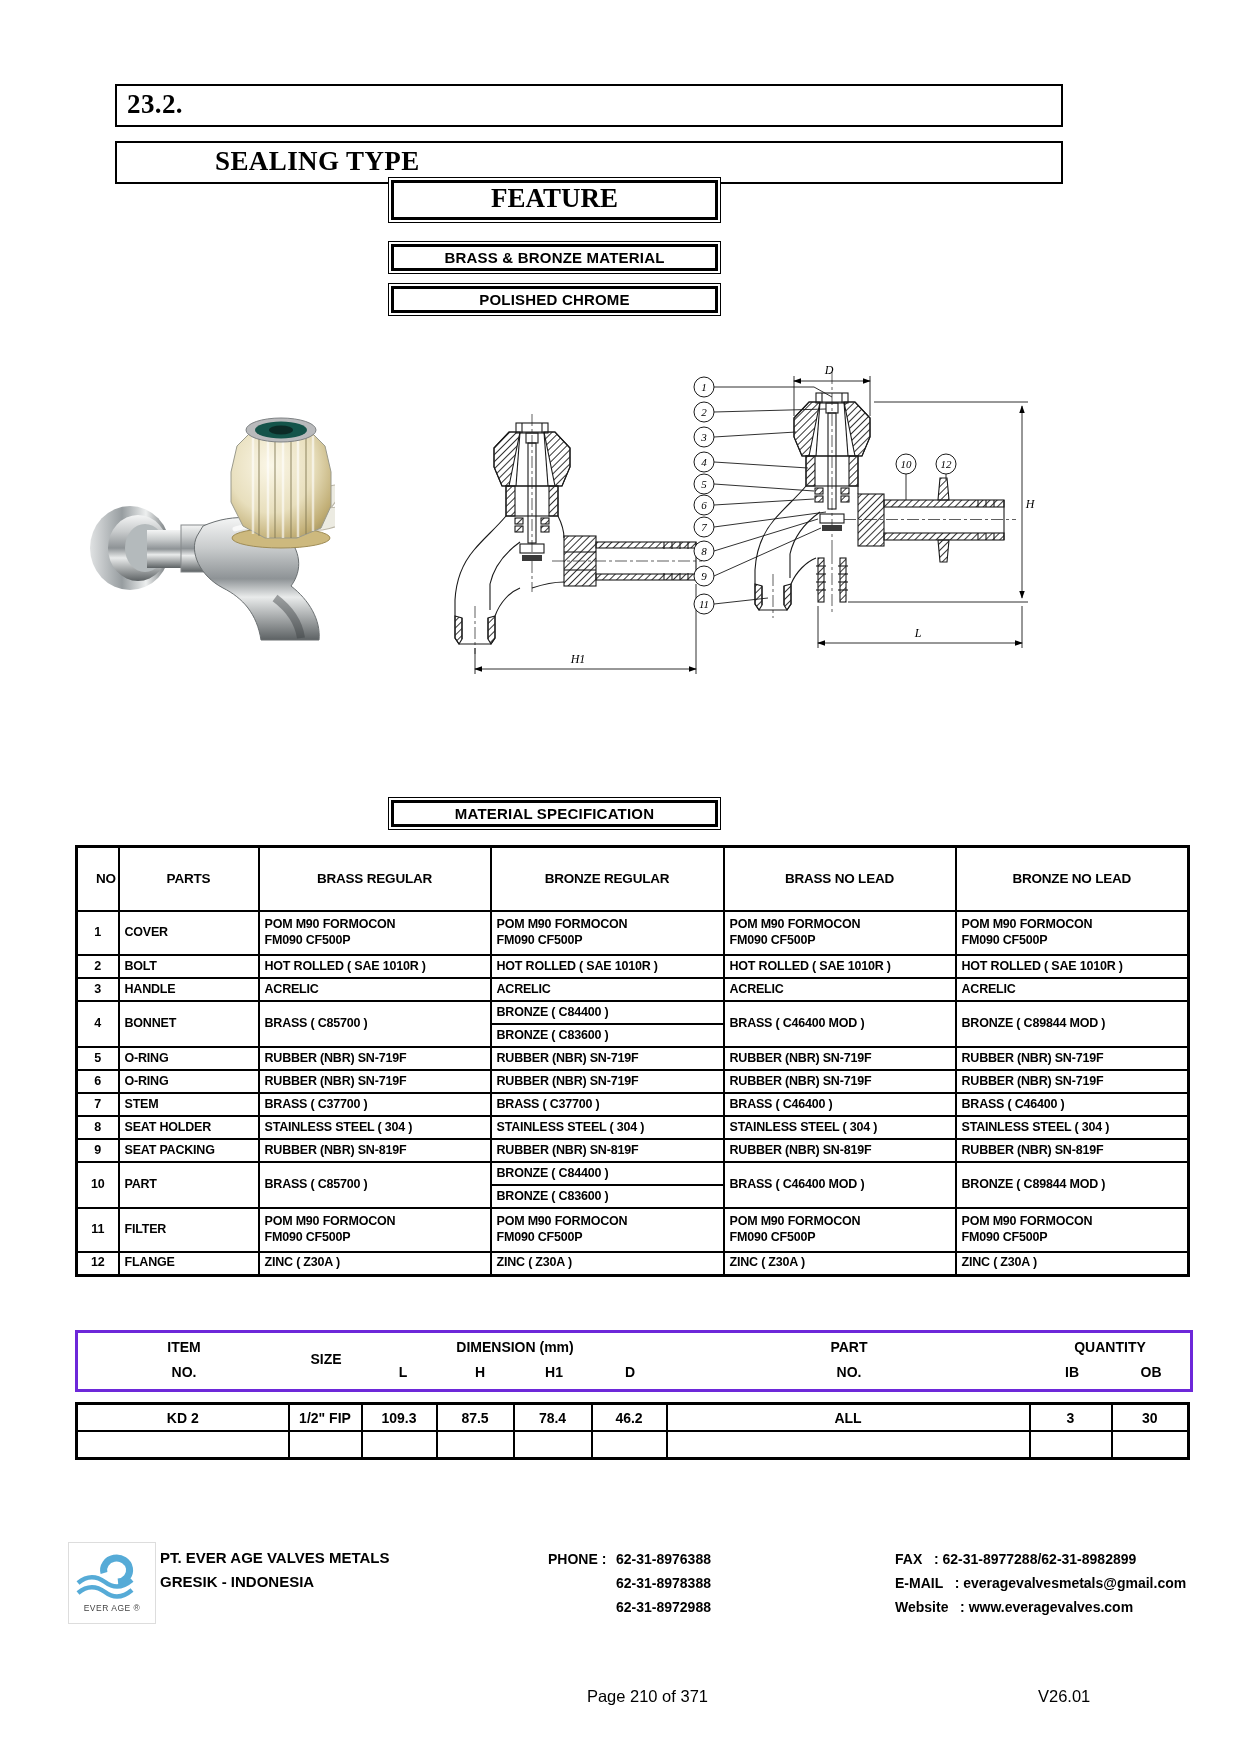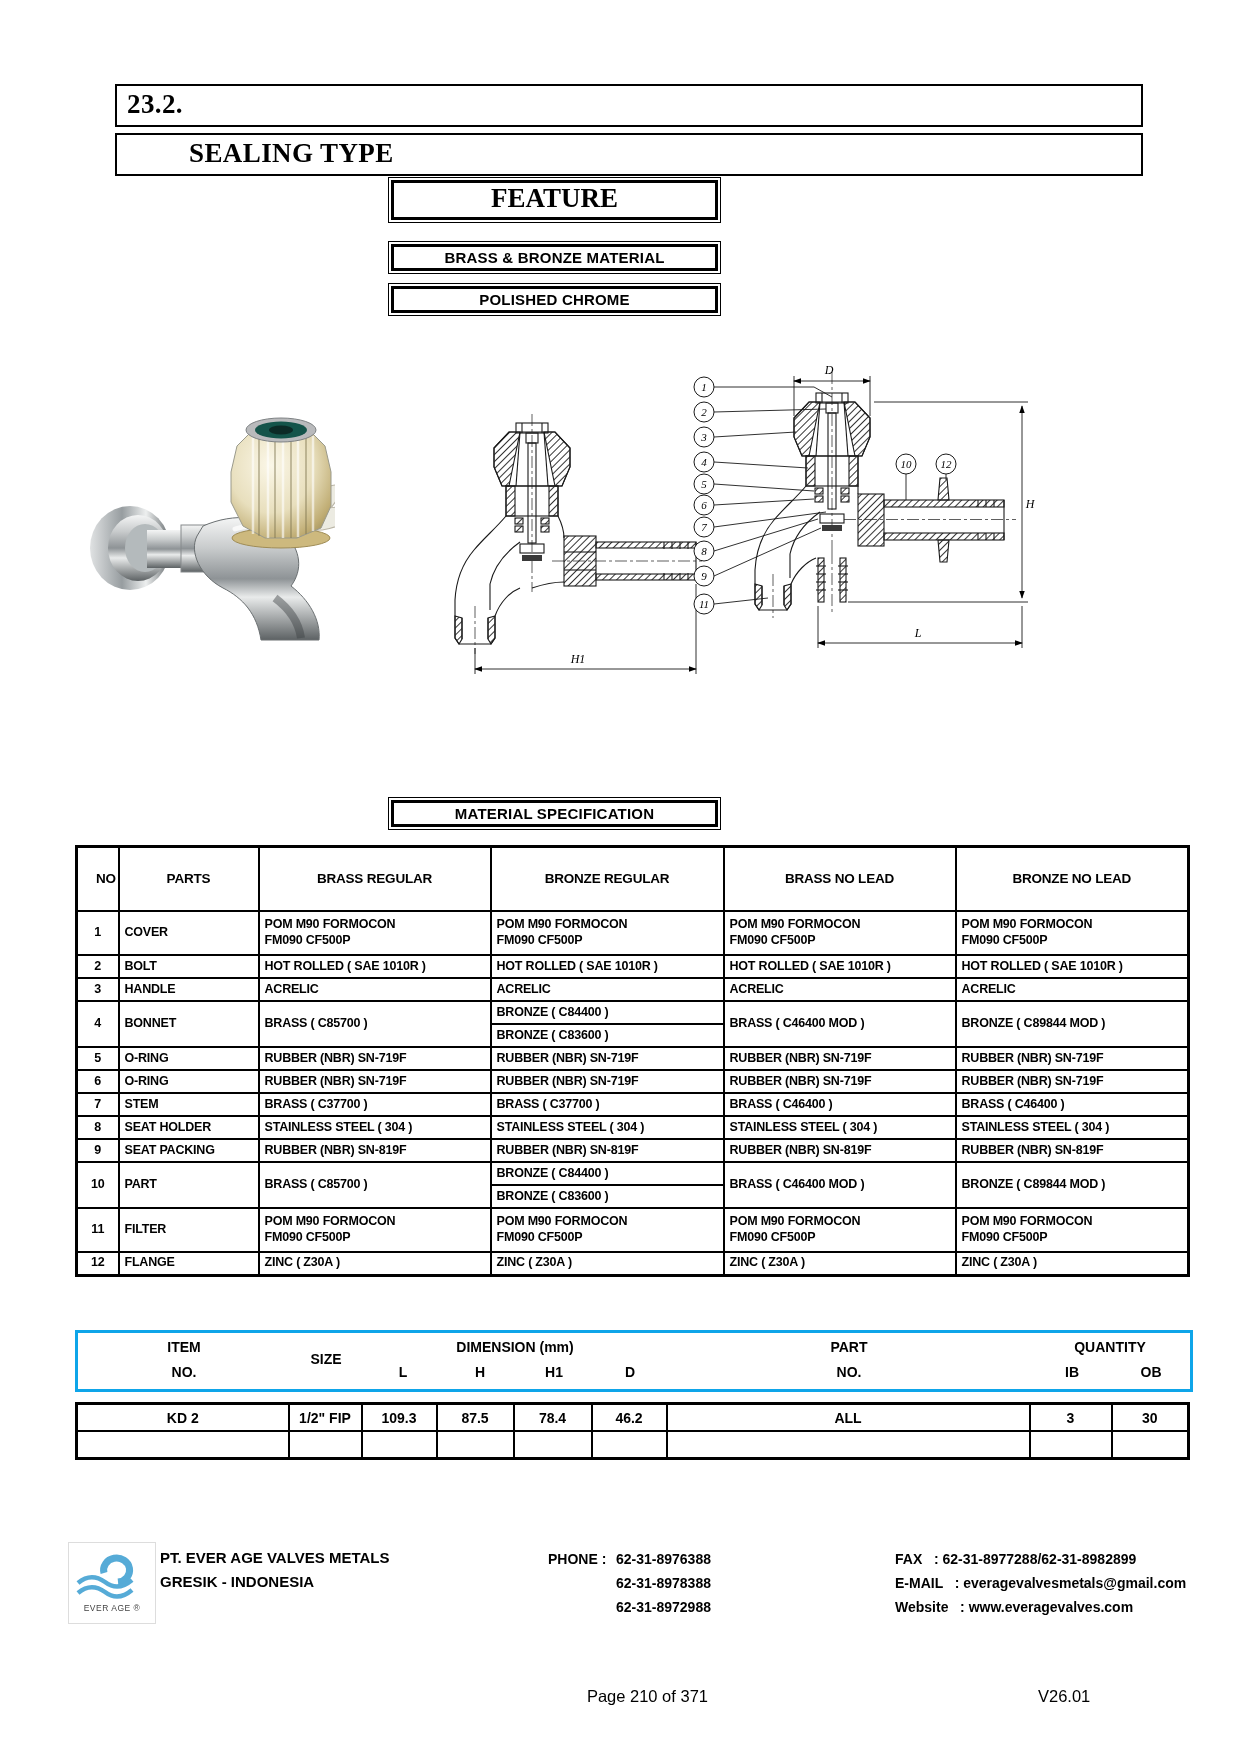--- a/index.html
+++ b/index.html
@@ -1,48 +1,48 @@
 <!DOCTYPE html>
 <html><head>
 <meta charset="utf-8">
 <style>
   html,body{margin:0;padding:0;background:#fff;}
   .page{position:relative;width:1241px;height:1754px;background:#fff;color:#000;
         font-family:"Liberation Sans",sans-serif;overflow:hidden;}
   .abs{position:absolute;}
 
   
-  .title-block{left:115px;top:84px;width:1028px;}
+  .title-block{left:115px;top:84px;width:948px;}
   .title-row{border:2px solid #000;background:#fff;
              font-family:"Liberation Serif",serif;font-weight:bold;font-size:27px;
              letter-spacing:.4px;padding:3px 10px 5px 10px;display:flex;}
   .title-row .sec{width:92px;flex:0 0 auto;}
-  .title-row2{border:2px solid #000;border-top:2px solid #000;margin-top:6px;
+  .title-row2{border:2px solid #000;border-top:2px solid #000;margin-top:14px;
               font-family:"Liberation Serif",serif;font-weight:bold;font-size:27px;
-              letter-spacing:.4px;padding:3px 10px 5px 72px;}
+              letter-spacing:.4px;padding:3px 10px 5px 98px;}
 
   
   .dbox{border:1px solid #000;padding:2px;background:#fff;}
   .dbox-in{border:3px solid #000;text-align:center;background:#fff;}
   .feature-in{font-family:"Liberation Serif",serif;font-weight:bold;font-size:27px;padding:0 0 3px 0;}
   .small-in{font-weight:bold;font-size:15px;padding:2px 0;letter-spacing:.2px;}
 
   
   table.spec{position:absolute;left:75px;top:845px;width:1112px;border-collapse:collapse;
              table-layout:fixed;border:3px solid #000;}
   table.spec th,table.spec td{border:2px solid #000;font-weight:bold;font-size:12.5px;
              letter-spacing:-.2px;padding:1px 5px;line-height:1.25;white-space:pre-line;
              overflow:hidden;vertical-align:middle;}
   table.spec th{text-align:center;font-size:13.5px;height:26px;padding:18px;}
   table.spec td{text-align:left;}
   table.spec td.c{text-align:center;}
   tr.r1{height:23px;} tr.r2{height:44px;} tr.r3{height:23px;}
 
   
-  .dimhead{left:75px;top:1330px;width:1112px;height:56px;border:3px solid #0ea5e9;
+  .dimhead{left:75px;top:1330px;width:1112px;height:56px;border:3px solid #6d28d9;
            font-weight:bold;font-size:14px;background:#fff;}
   .dimhead span{position:absolute;transform:translateX(-50%);white-space:nowrap;}
   table.dimdata{position:absolute;left:75px;top:1402px;width:1112px;border-collapse:collapse;
                 table-layout:fixed;border:3px solid #000;padding-left:8px;}
   table.dimdata td{border:2px solid #000;font-weight:bold;font-size:14px;text-align:center;
                    height:23px;padding:1px 4px;overflow:hidden;}
 
   
   .logo-box{left:68px;top:1542px;width:86px;height:80px;border:1px solid #ddd;background:#fff;
             text-align:center;}

